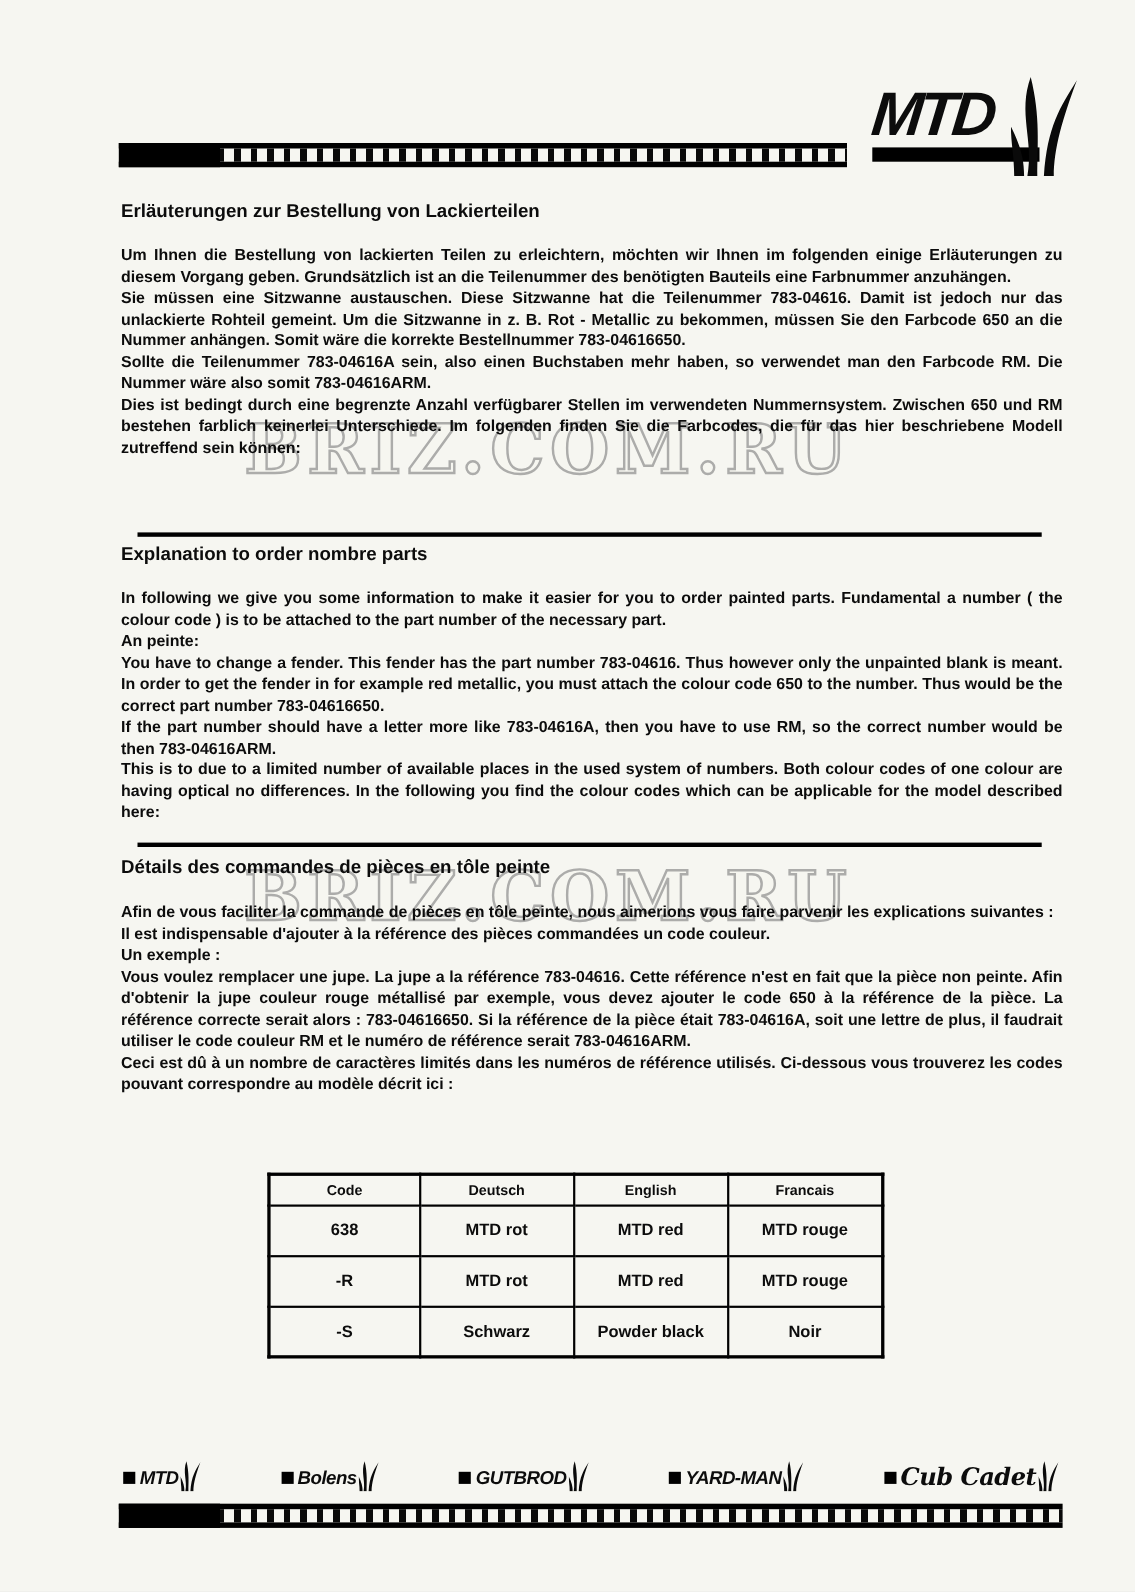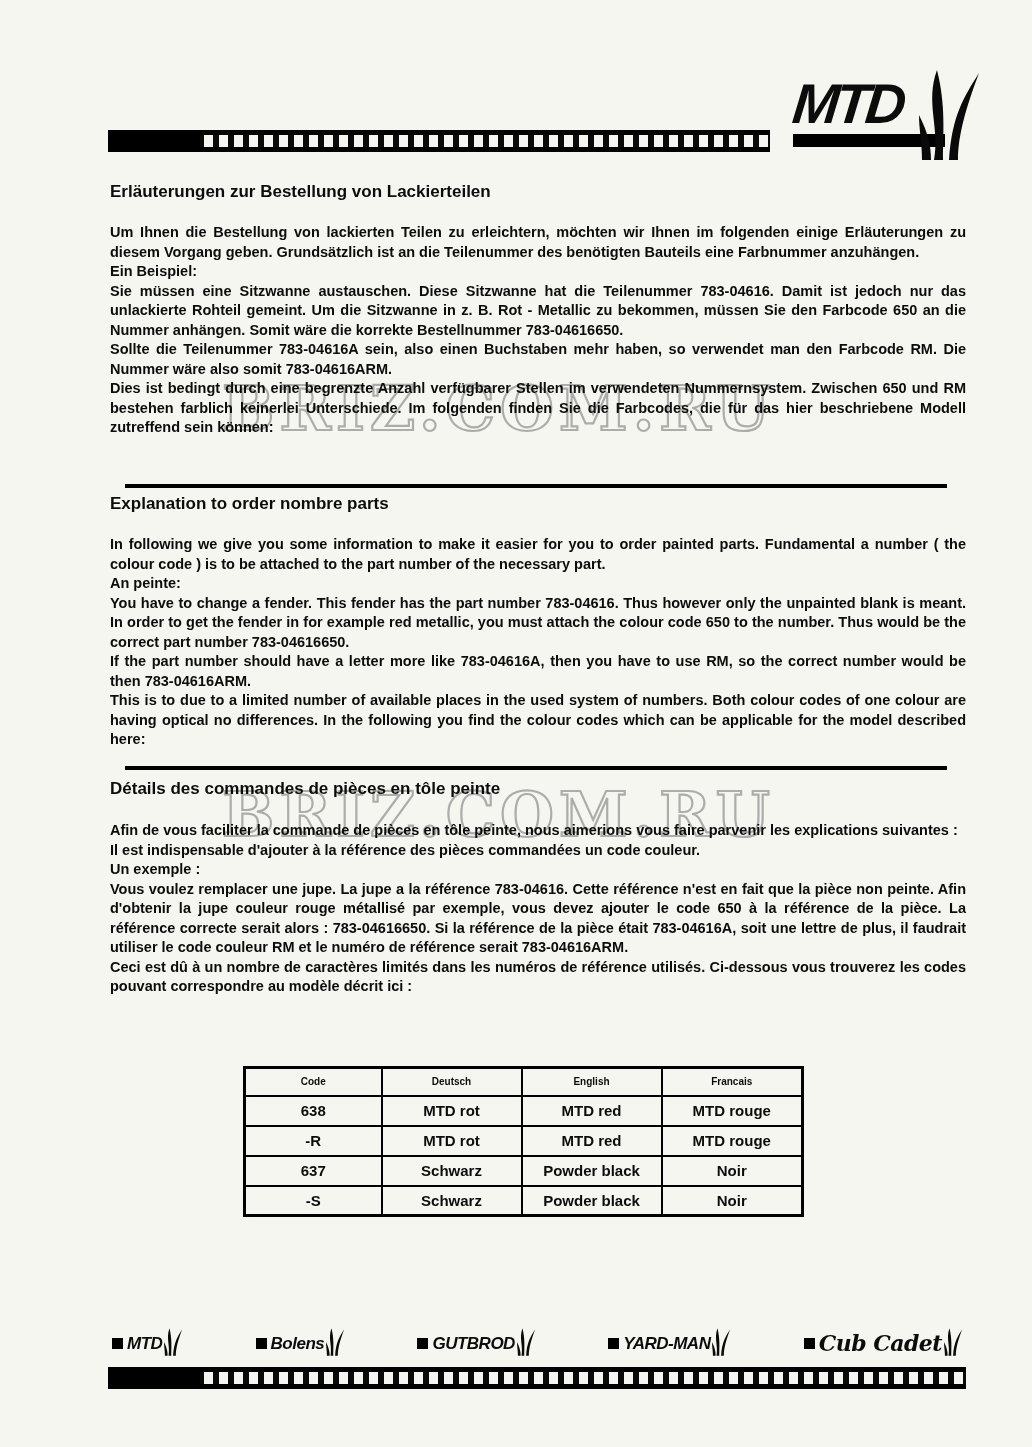--- a/index.html
+++ b/index.html
@@ -105,22 +105,22 @@
     z-index: 1;
     border: 3px solid #000;
   }
   .color-table th, .color-table td {
     border: 2px solid #000;
     text-align: center;
     font-weight: bold;
     font-family: "Liberation Sans", sans-serif;
     color: #0c0c0c;
   }
-  .color-table th { font-size: 10px; height: 28px; }
-  .color-table td { font-size: 15px; height: 30px; }
+  .color-table th { font-size: 13px; height: 28px; }
+  .color-table td { font-size: 15px; height: 46px; }
   .color-table col.c1 { width: 137px; }
   .color-table col.c2 { width: 140px; }
   .color-table col.c3 { width: 140px; }
   .color-table col.c4 { width: 141px; }
 
   
   .footer-brands {
     position: absolute;
     top: 1328px;
     left: 112px;
@@ -159,21 +159,20 @@
       <path class="grass-fill" d="M2 60 C2 48 0 40 0 30 C6 42 8 50 8 60 Z"></path>
     </svg>
   </div>
 
   <div class="watermark wm1">BRIZ.COM.RU</div>
   <div class="watermark wm2">BRIZ.COM.RU</div>
 
   <h1 class="title de-title">Erläuterungen zur Bestellung von Lackierteilen</h1>
   <div class="text-block de-text">
     <p>Um Ihnen die Bestellung von lackierten Teilen zu erleichtern, möchten wir Ihnen im folgenden einige Erläuterungen zu diesem Vorgang geben. Grundsätzlich ist an die Teilenummer des benötigten Bauteils eine Farbnummer anzuhängen.</p>
-    <p>Ein Beispiel:</p>
     <p>Sie müssen eine Sitzwanne austauschen. Diese Sitzwanne hat die Teilenummer 783-04616. Damit ist jedoch nur das unlackierte Rohteil gemeint. Um die Sitzwanne in z. B. Rot - Metallic zu bekommen, müssen Sie den Farbcode 650 an die Nummer anhängen. Somit wäre die korrekte Bestellnummer 783-04616650.</p>
     <p>Sollte die Teilenummer 783-04616A sein, also einen Buchstaben mehr haben, so verwendet man den Farbcode RM. Die Nummer wäre also somit 783-04616ARM.</p>
     <p>Dies ist bedingt durch eine begrenzte Anzahl verfügbarer Stellen im verwendeten Nummernsystem. Zwischen 650 und RM bestehen farblich keinerlei Unterschiede. Im folgenden finden Sie die Farbcodes, die für das hier beschriebene Modell zutreffend sein können:</p>
   </div>
 
   <div class="divider d1"></div>
   <h2 class="title en-title">Explanation to order nombre parts</h2>
   <div class="text-block en-text">
     <p>In following we give you some information to make it easier for you to order painted parts. Fundamental a number ( the colour code ) is to be attached to the part number of the necessary part.</p>
     <p>An peinte:</p>
@@ -214,26 +213,20 @@
         <td>MTD red</td>
         <td>MTD rouge</td>
       </tr>
       <tr>
         <td>-R</td>
         <td>MTD rot</td>
         <td>MTD red</td>
         <td>MTD rouge</td>
       </tr>
       <tr>
-        <td>637</td>
-        <td>Schwarz</td>
-        <td>Powder black</td>
-        <td>Noir</td>
-      </tr>
-      <tr>
         <td>-S</td>
         <td>Schwarz</td>
         <td>Powder black</td>
         <td>Noir</td>
       </tr>
     </tbody>
   </table>
 
   <div class="footer-brands">
     <div class="brand b1">

